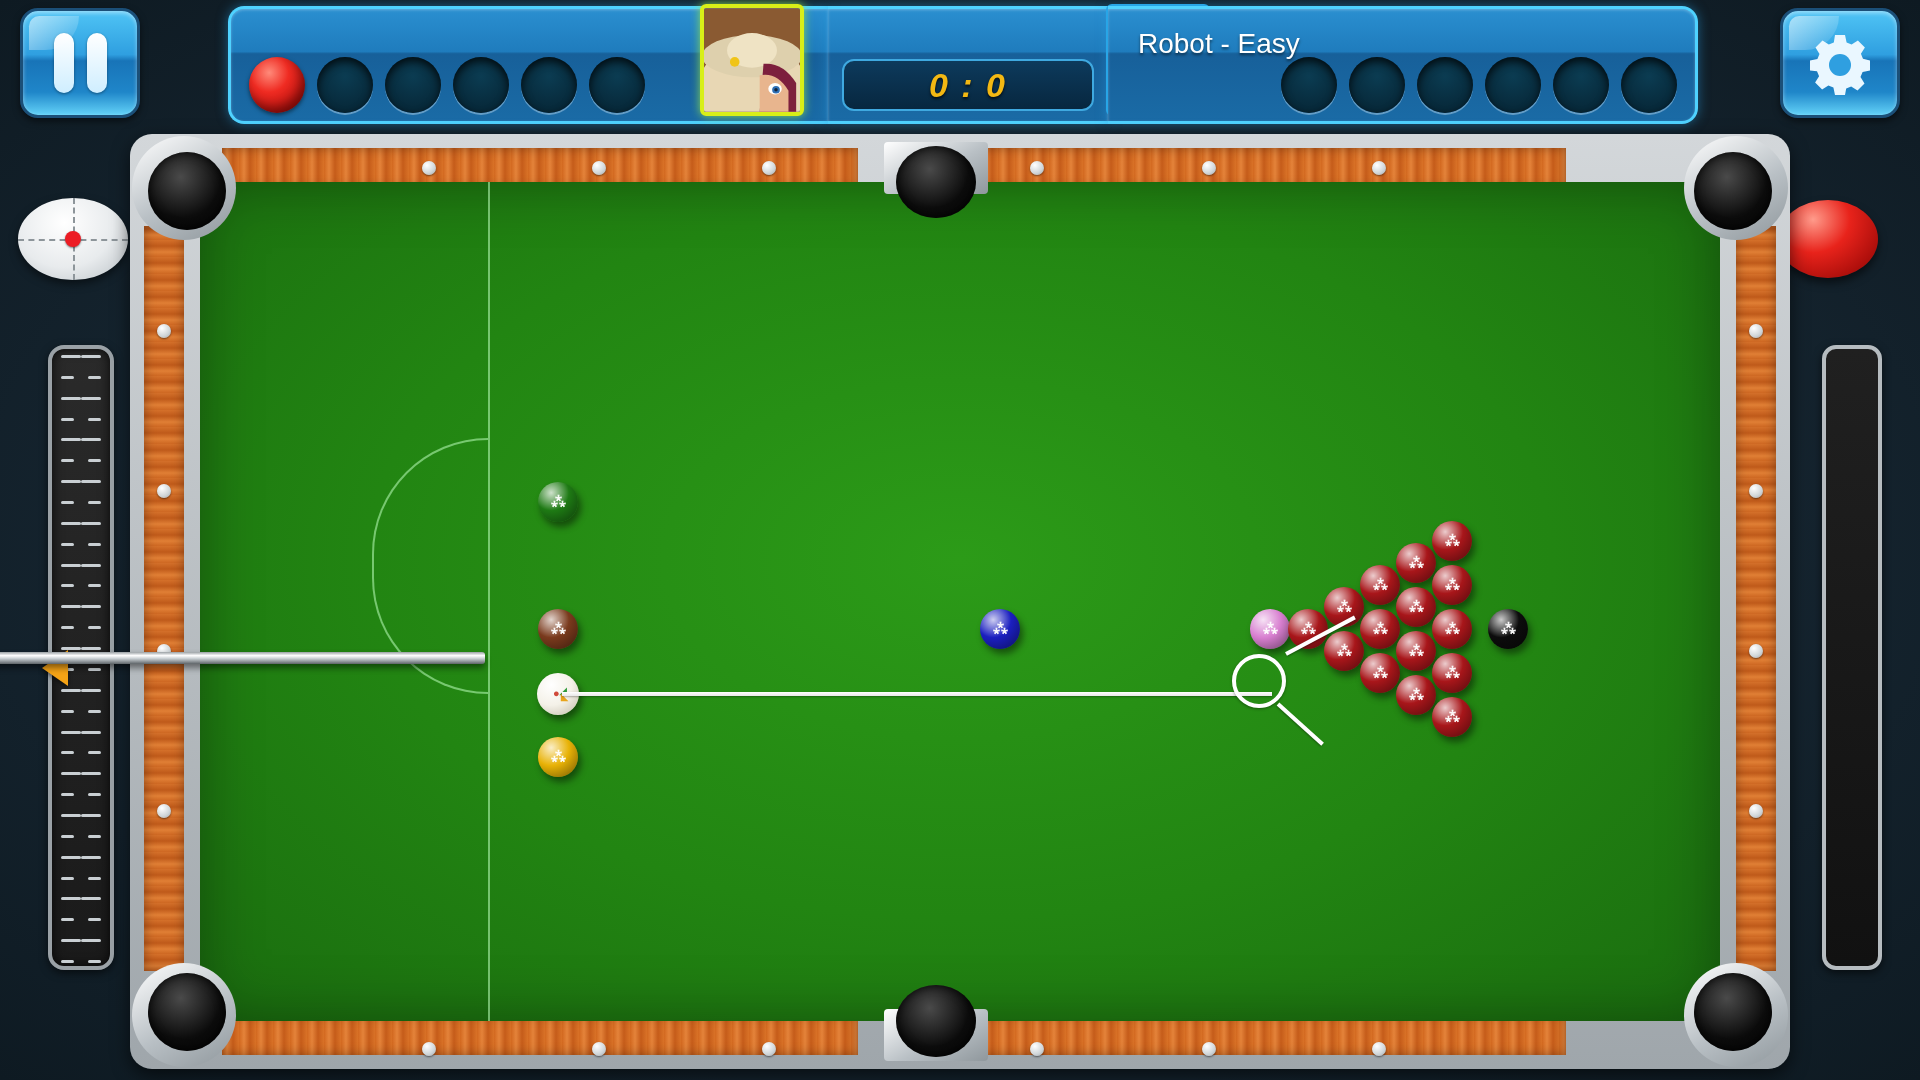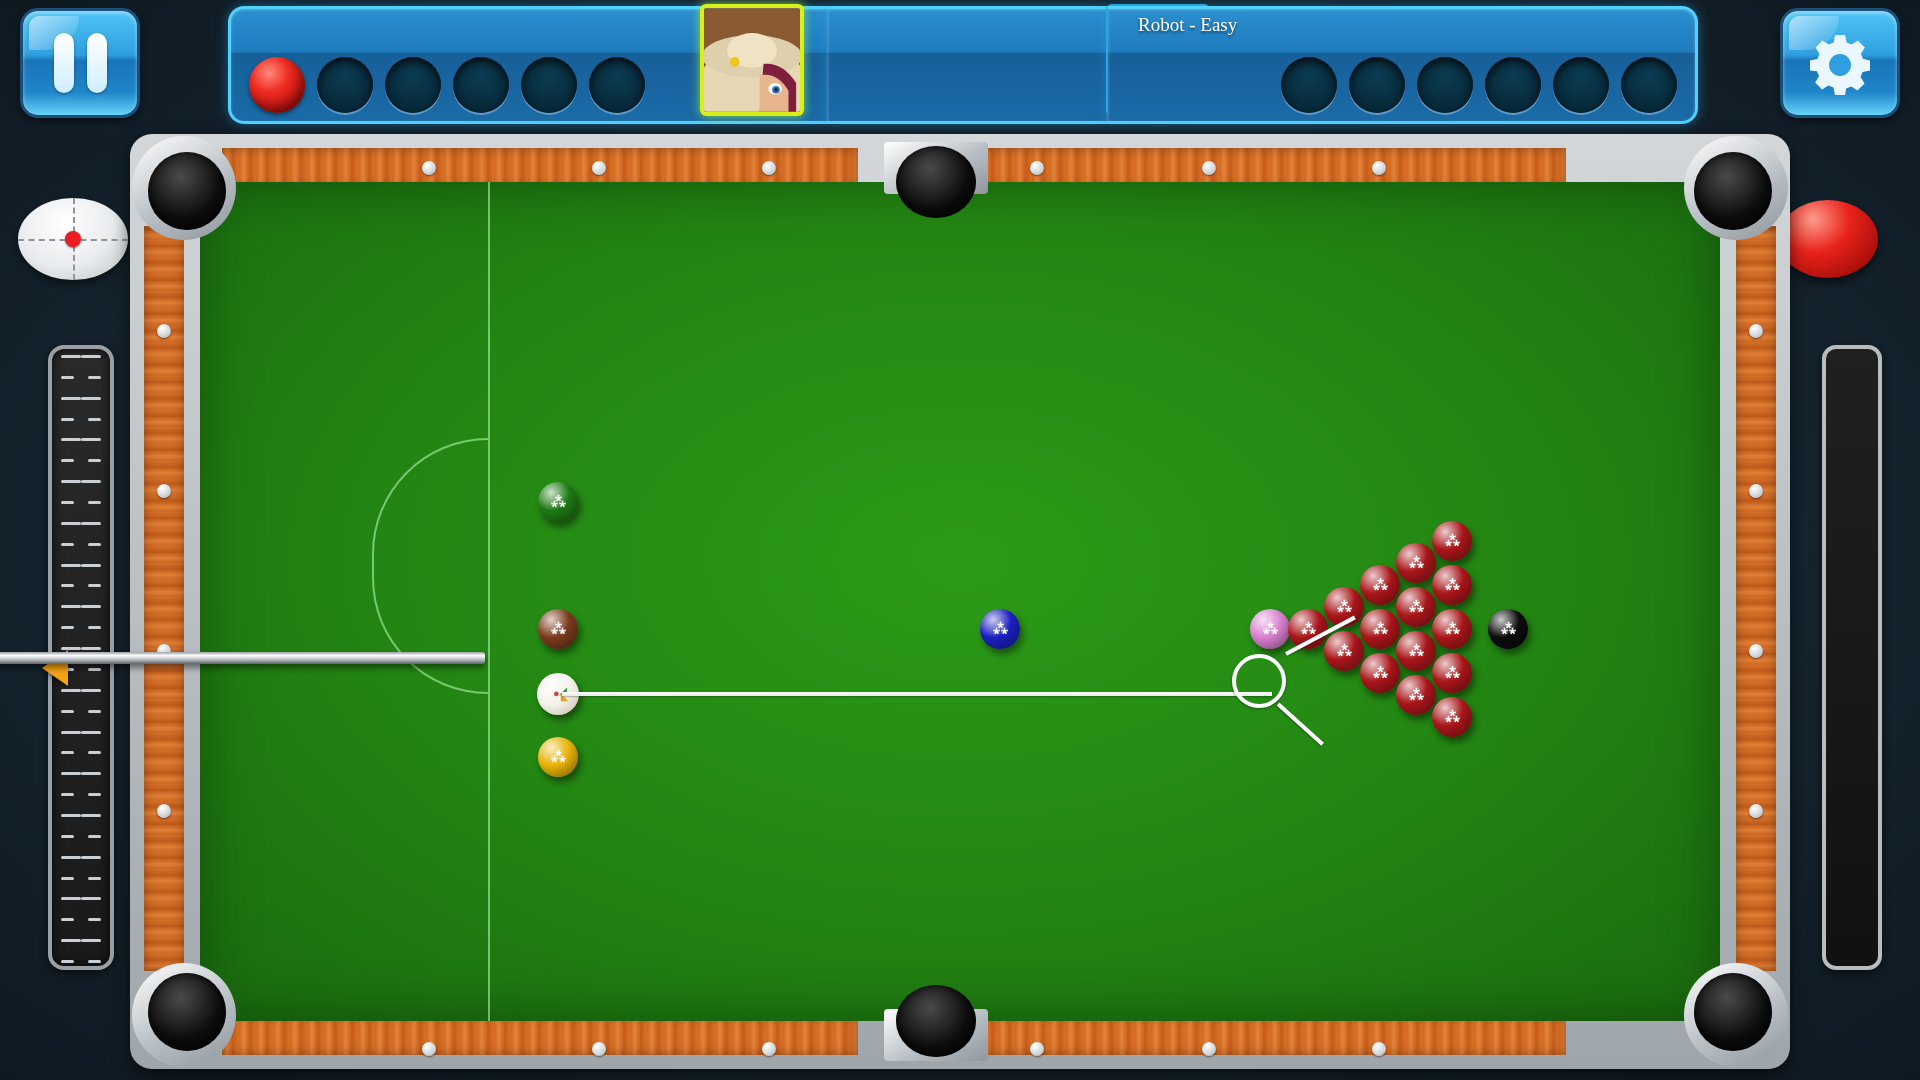--- a/index.html
+++ b/index.html
@@ -45,22 +45,22 @@
     border:3px solid #4fd2ff;
     box-shadow:0 0 12px rgba(40,160,230,.5), inset 0 1px 3px rgba(255,255,255,.3);
   }
   #player-panel { left:228px; width:600px; border-right:none;
     border-radius:16px 0 0 16px; }
   #score-panel  { left:828px; width:280px; border-left:none; border-right:none;
     border-radius:0; }
   #robot-panel  { left:1108px; width:590px; border-left:none;
     border-radius:0 16px 16px 0; }
 
-  .pname { position:absolute; top:5px; color:#ffffff; font-size:19px;
-    text-shadow:0 2px 3px rgba(0,0,0,.55); white-space:nowrap;font-family:Liberation Serif, serif; }
+  .pname { position:absolute; top:19px; color:#ffffff; font-size:28px;
+    text-shadow:0 2px 3px rgba(0,0,0,.55); white-space:nowrap; }
   #player-name { right:26px; }
   #robot-name  { left:30px; }
 
   .slots { position:absolute; bottom:8px; display:flex; gap:12px; }
   #player-slots { left:18px; }
   #robot-slots  { right:18px; }
   .slot { width:56px; height:56px; border-radius:50%;
     background:radial-gradient(circle at 50% 35%, #0b3c52 0%, #07293a 70%, #051e2c 100%);
     box-shadow:inset 0 4px 8px rgba(0,0,0,.75), 0 2px 0 rgba(190,220,240,.45); }
   .slot.filled-red {
@@ -196,20 +196,23 @@
         <circle cx="32" cy="56" r="5" fill="#f0c419"></circle>
         <path d="M62 58 Q82 56 96 78 L96 108 L58 108Z" fill="#7d1f3d"></path>
         <path d="M58 70 Q76 66 88 86 L88 108 L58 108Z" fill="#e8b58e"></path>
         <ellipse cx="74" cy="84" rx="7" ry="6" fill="#fff"></ellipse>
         <circle cx="75" cy="85" r="4" fill="#2f6fb5"></circle>
         <circle cx="75" cy="85" r="1.8" fill="#14243a"></circle>
       </svg>
     </div>
 
     <div class="panel" id="score-panel">
+      <div class="score-box">
+        <span class="score-val">0 : 0</span>
+      </div>
     </div>
 
     <div class="avatar" id="robot-avatar">
       <svg viewBox="0 0 100 108" width="100%" height="100%">
         <rect width="100" height="108" fill="#ffffff"></rect>
         <line x1="28" y1="8" x2="38" y2="30" stroke="#6ab034" stroke-width="4" stroke-linecap="round"></line>
         <line x1="78" y1="8" x2="68" y2="30" stroke="#6ab034" stroke-width="4" stroke-linecap="round"></line>
         <path d="M18 62 A35 35 0 0 1 88 62 Z" fill="#8cc63f"></path>
         <circle cx="38" cy="44" r="5.5" fill="#1f4d10"></circle>
         <circle cx="70" cy="44" r="5.5" fill="#1f4d10"></circle>

